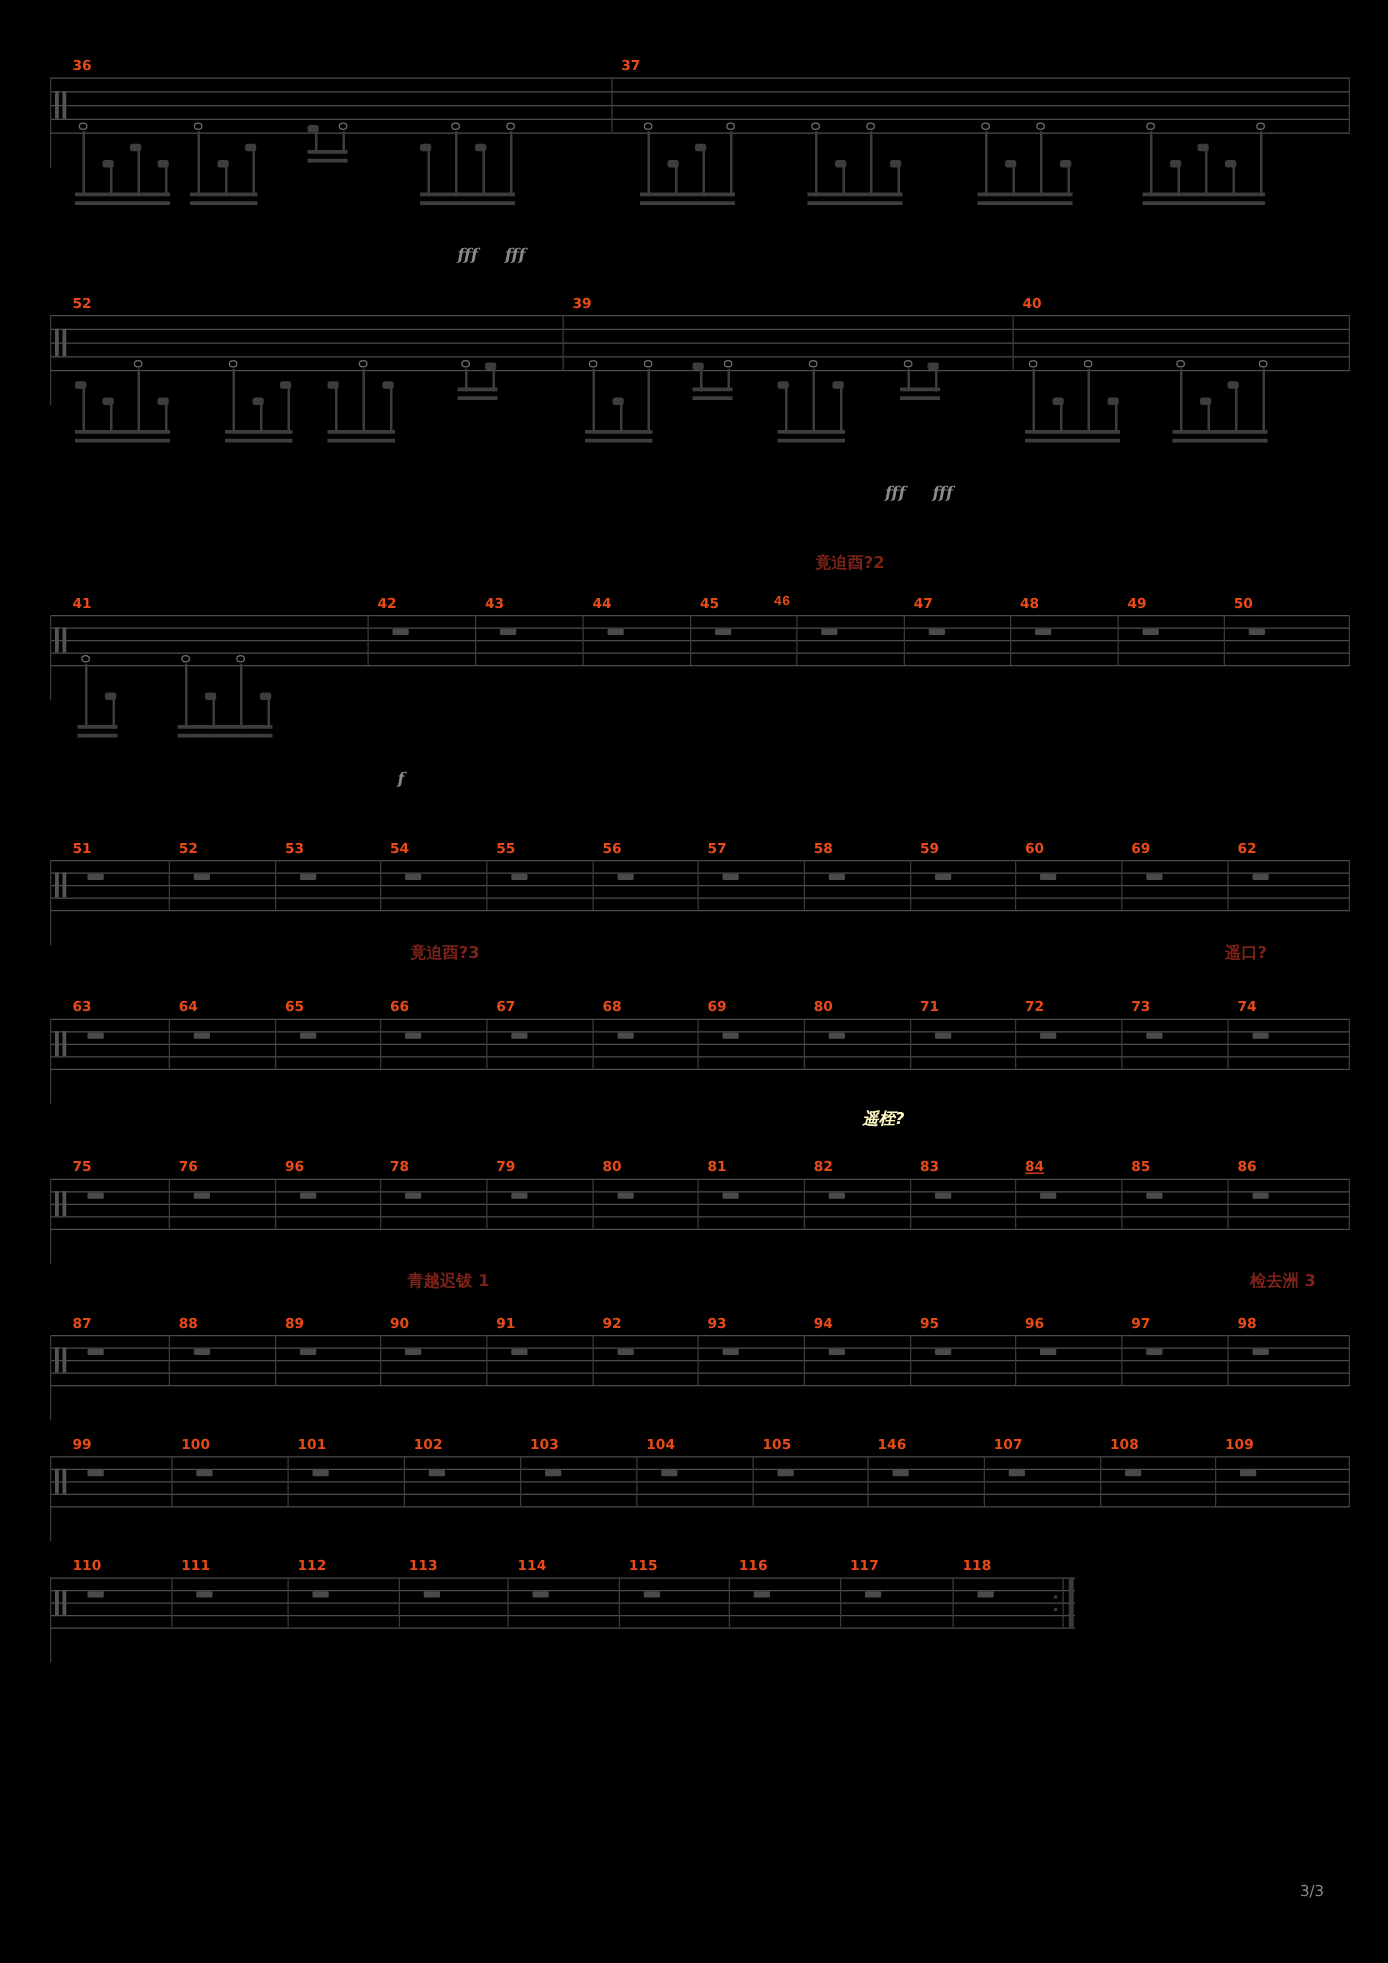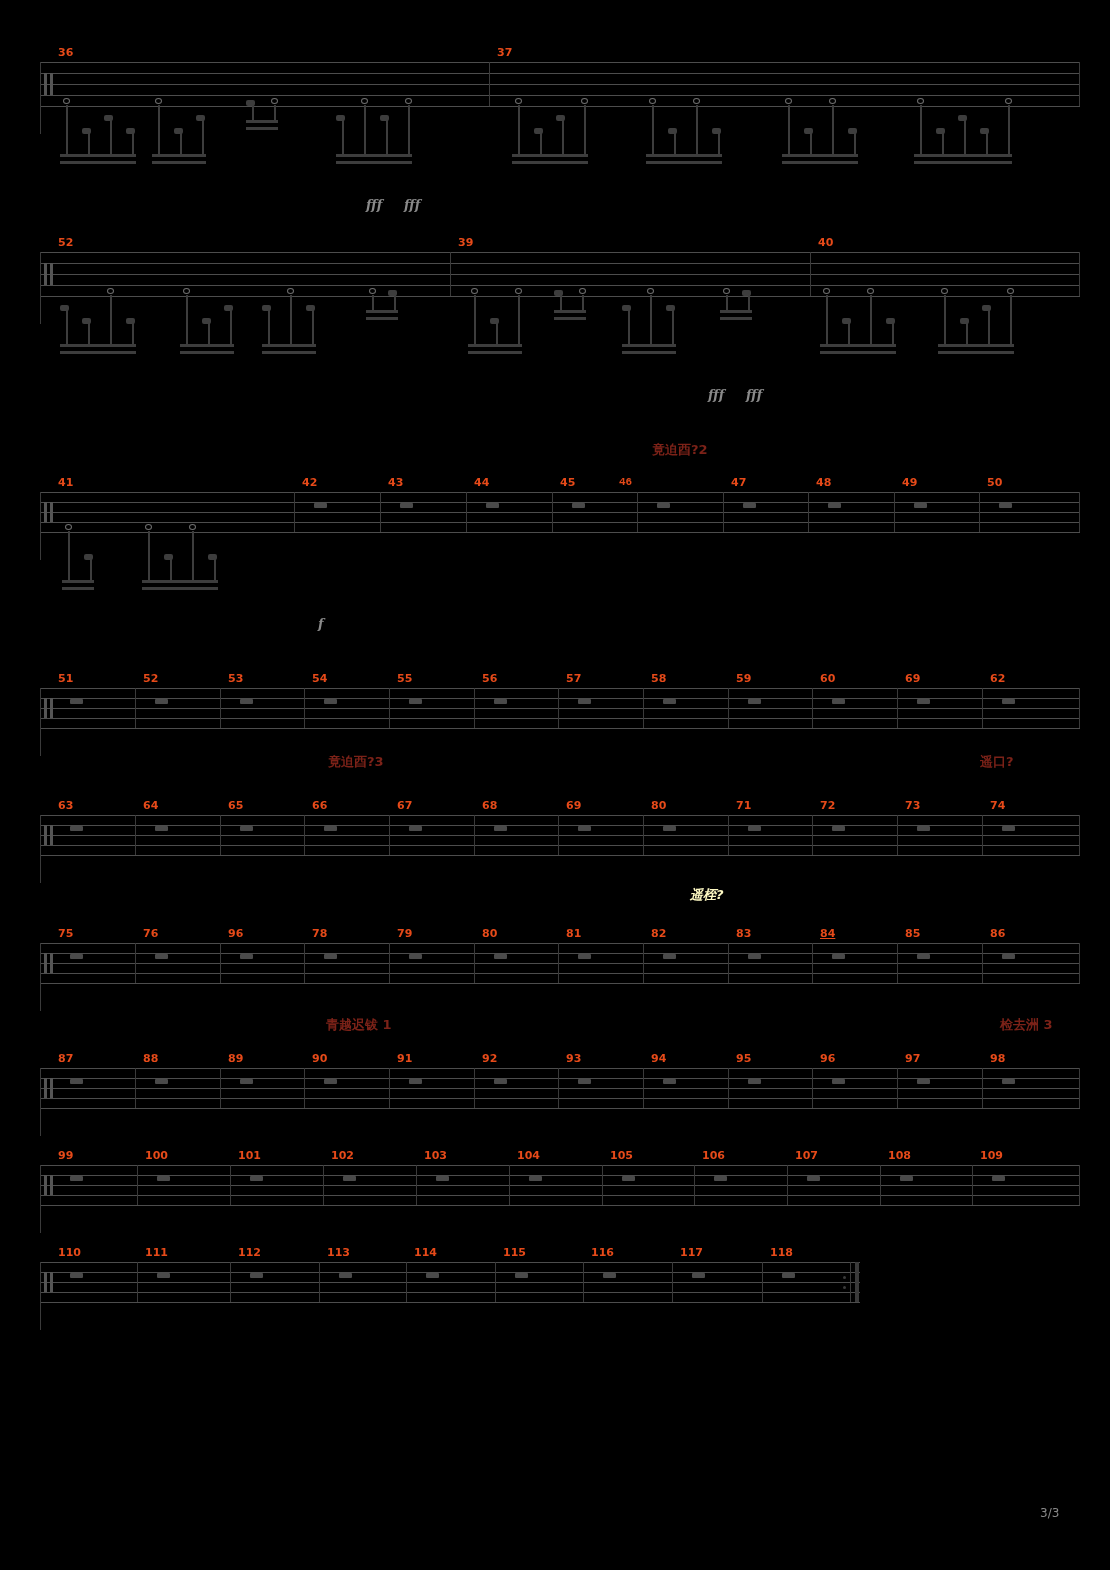--- a/index.html
+++ b/index.html
@@ -472,21 +472,21 @@
       <div class="mnum" style="left: 198px; color: rgb(230, 74, 25);">101</div>
       <div class="vline" style="left: 190px; top: 0px; height: 40px; background: rgb(58, 58, 58);"></div>
       <div class="mnum" style="left: 291px; color: rgb(230, 74, 25);">102</div>
       <div class="vline" style="left: 283px; top: 0px; height: 40px; background: rgb(58, 58, 58);"></div>
       <div class="mnum" style="left: 384px; color: rgb(230, 74, 25);">103</div>
       <div class="vline" style="left: 376px; top: 0px; height: 40px; background: rgb(58, 58, 58);"></div>
       <div class="mnum" style="left: 477px; color: rgb(230, 74, 25);">104</div>
       <div class="vline" style="left: 469px; top: 0px; height: 40px; background: rgb(58, 58, 58);"></div>
       <div class="mnum" style="left: 570px; color: rgb(230, 74, 25);">105</div>
       <div class="vline" style="left: 562px; top: 0px; height: 40px; background: rgb(58, 58, 58);"></div>
-      <div class="mnum" style="left: 662px; color: rgb(230, 74, 25);">106</div>
+      <div class="mnum" style="left: 662px; color: rgb(230, 74, 25);">146</div>
       <div class="vline" style="left: 654px; top: 0px; height: 40px; background: rgb(58, 58, 58);"></div>
       <div class="mnum" style="left: 755px; color: rgb(230, 74, 25);">107</div>
       <div class="vline" style="left: 747px; top: 0px; height: 40px; background: rgb(58, 58, 58);"></div>
       <div class="mnum" style="left: 848px; color: rgb(230, 74, 25);">108</div>
       <div class="vline" style="left: 840px; top: 0px; height: 40px; background: rgb(58, 58, 58);"></div>
       <div class="mnum" style="left: 940px; color: rgb(230, 74, 25);">109</div>
       <div class="vline" style="left: 932px; top: 0px; height: 40px; background: rgb(58, 58, 58);"></div>
       <div class="vline" style="left: 1039px; top: 0px; height: 40px; background: rgb(58, 58, 58);"></div>
       <div class="rest" style="left: 30px; top: 11px; background: rgb(74, 74, 74);"></div>
       <div class="rest" style="left: 117px; top: 11px; background: rgb(74, 74, 74);"></div>

